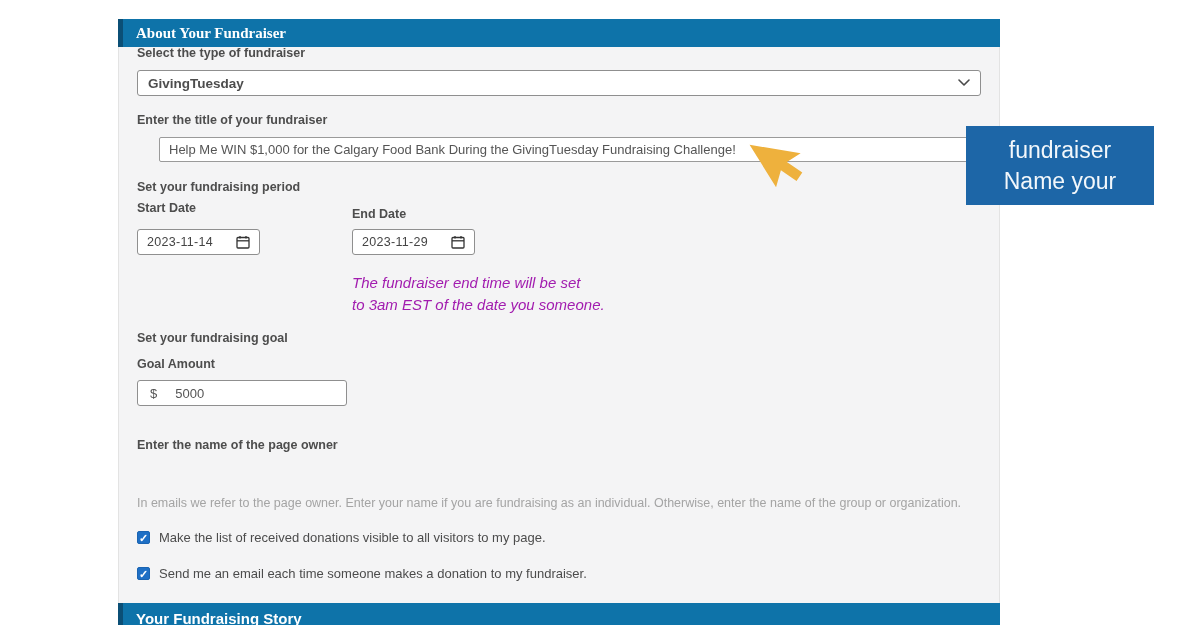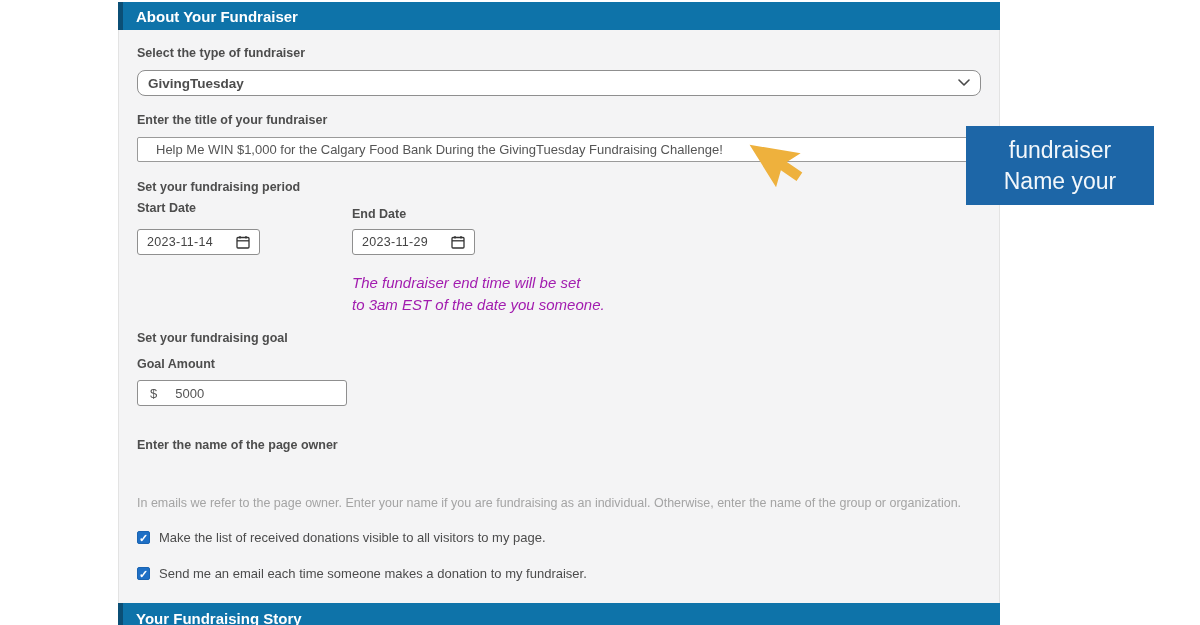--- a/index.html
+++ b/index.html
@@ -10,30 +10,30 @@
   .panel-body {
     position:absolute; left:118px; top:30px; width:882px; height:573px;
     background:#f4f4f5; border-left:1px solid #e3e3e3; border-right:1px solid #e3e3e3;
   }
   .section-header {
     position:absolute; left:118px; width:882px; height:28px;
     background:#0e73a9; border-left:5px solid #0b4f76;
     color:#ffffff; font-size:15px; font-weight:700;
     display:flex; align-items:center; padding-left:13px;
   }
-  .section-header.first { top:2px; }
+  .section-header.first { top:19px;font-family:Liberation Serif, serif; }
   .section-header.second { top:603px; height:34px; align-items:flex-start; padding-top:7px; }
 
   
   .abs { position:absolute; }
   .field-label { font-size:12.5px; font-weight:700; color:#4d4d4d; white-space:nowrap; }
   .text-input {
     background:#ffffff; border:1px solid #9a9a9a; border-radius:2px;
     font-family:"Liberation Sans", sans-serif; font-size:13px; color:#555555;
-    padding:0 18px; width:100%; height:100%;
+    padding:0 9px; width:100%; height:100%;margin-left:22px;
   }
   .select-box {
     background:#ffffff; border:1px solid #8f8f8f; border-radius:3px;
     display:flex; align-items:center; justify-content:space-between;
     padding:0 10px; cursor:default;
   }
   .select-value { font-size:13.5px; font-weight:700; color:#4d4d4d; }
   .chevron { width:12px; height:8px; }
   .date-box {
     background:#ffffff; border:1px solid #8f8f8f; border-radius:3px;
@@ -75,21 +75,21 @@
 
 <div class="page">
 
   <div class="panel-body"></div>
 
   <div class="section-header first">
     <span>About Your Fundraiser</span>
   </div>
 
   <div class="abs field-label" style="left:137px; top:46px;">Select the type of fundraiser</div>
-  <div class="abs select-box" style="left:137px; top:70px; width:844px; height:26px;border-radius:8px;">
+  <div class="abs select-box" style="left:137px; top:70px; width:844px; height:26px;">
     <span class="select-value">GivingTuesday</span>
     <svg class="chevron" viewBox="0 0 12 8">
       <path d="M1 1 L6 6 L11 1" fill="none" stroke="#4a4a4a" stroke-width="1.6" stroke-linecap="round" stroke-linejoin="round"></path>
     </svg>
   </div>
 
   <div class="abs field-label" style="left:137px; top:113px;">Enter the title of your fundraiser</div>
   <div class="abs" style="left:137px; top:137px; width:844px; height:25px;">
     <input class="text-input" type="text" value="Help Me WIN $1,000 for the Calgary Food Bank During the GivingTuesday Fundraising Challenge!" style="">
   </div>

